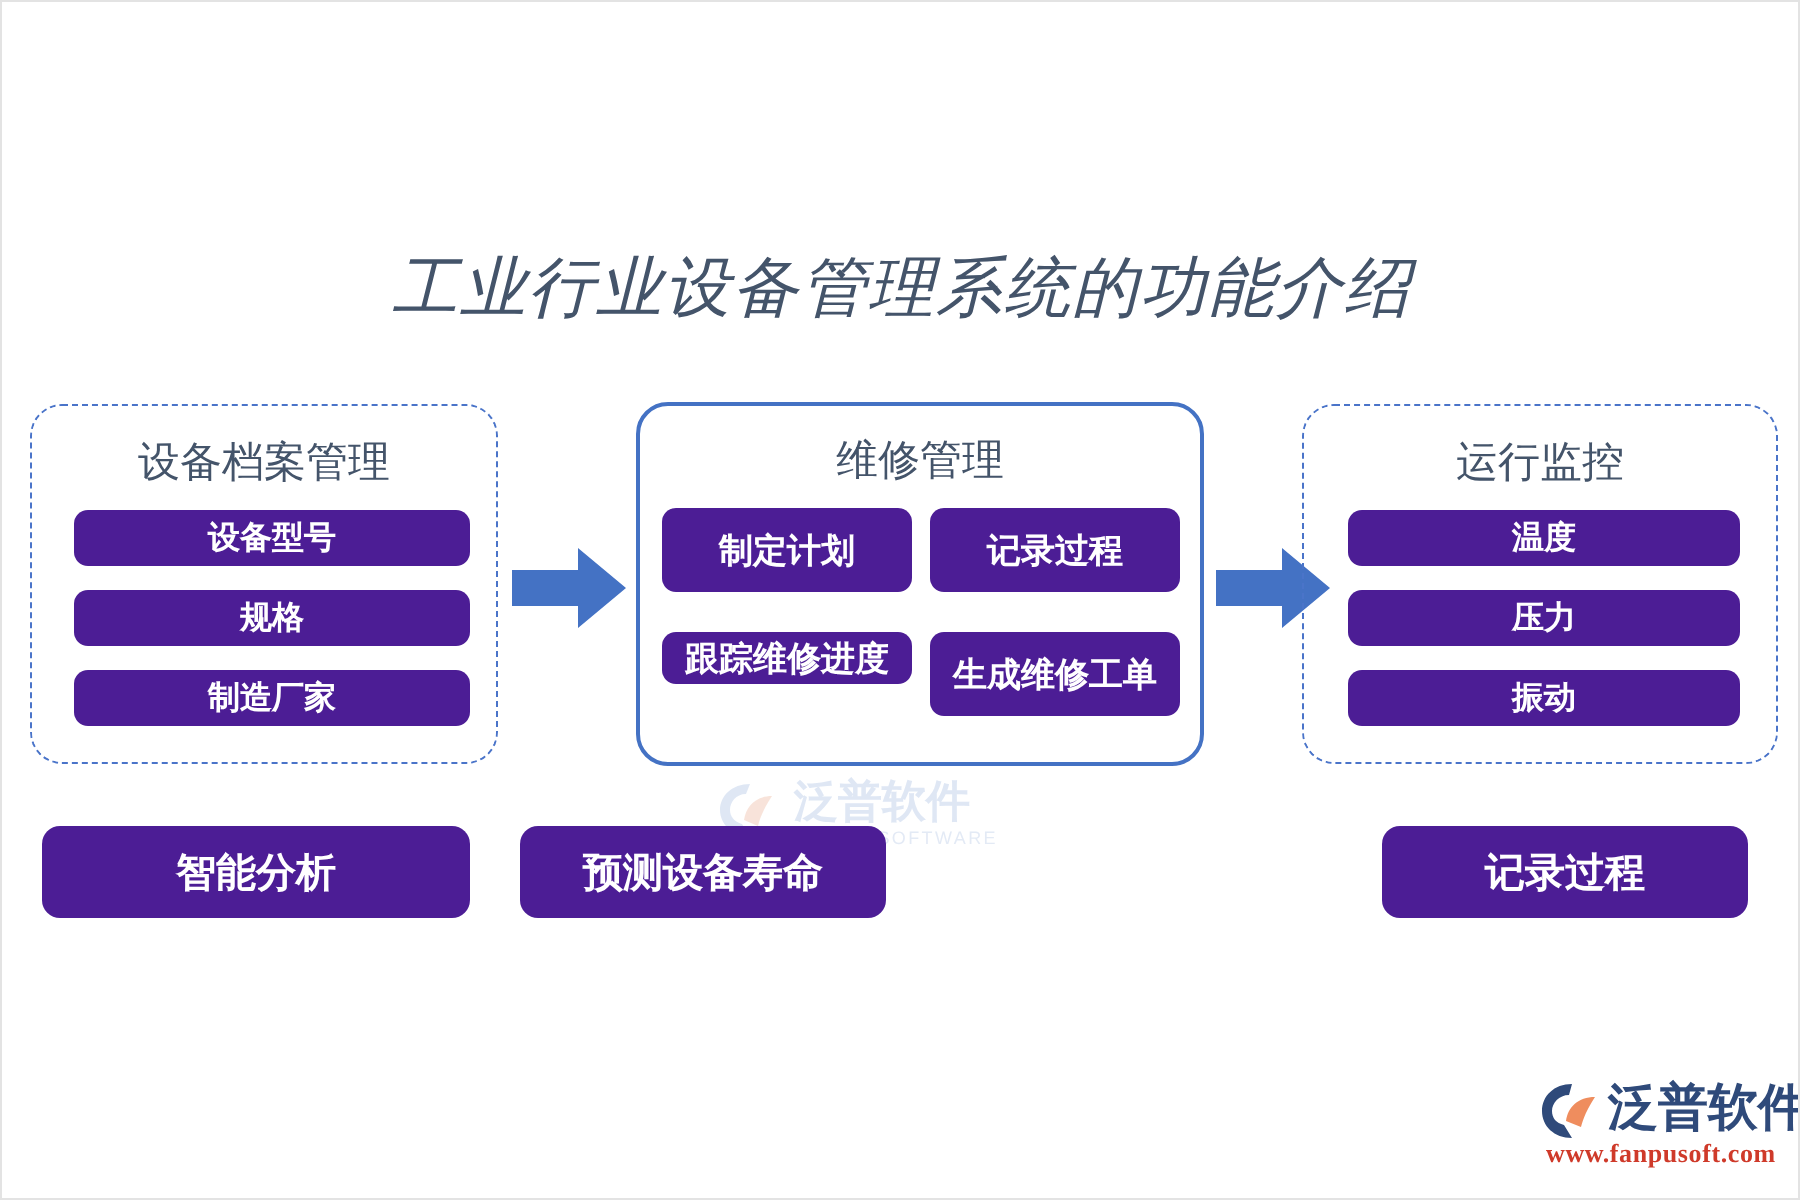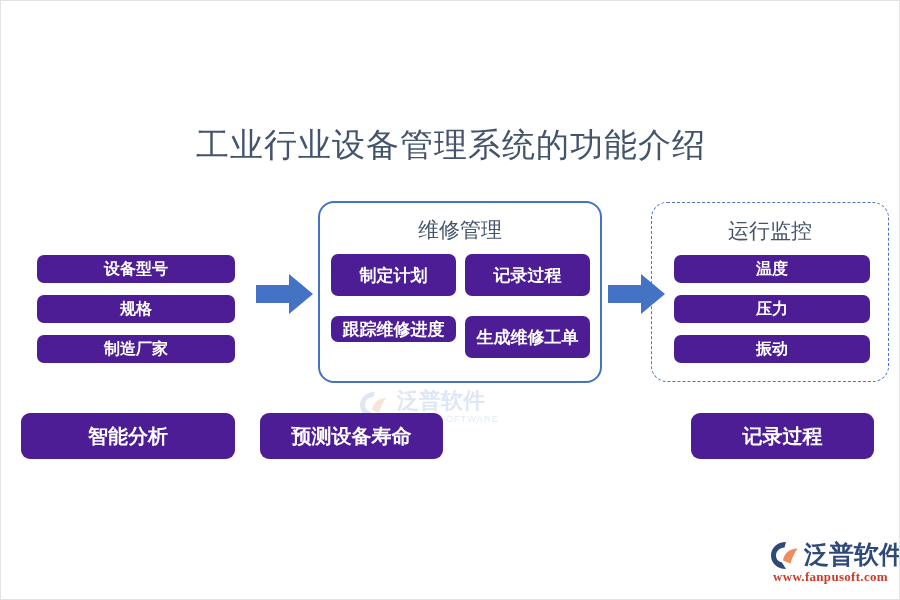--- a/index.html
+++ b/index.html
@@ -29,20 +29,21 @@
     left: 0;
     top: 122px;
     width: 900px;
     text-align: center;
     font-size: 33px;
     line-height: 44px;
     letter-spacing: 1px;
     color: #44546a;
     font-family: "Liberation Serif", "DejaVu Serif", serif;
     white-space: nowrap;
+    font-style: italic;
   }
 
   
   #watermark {
     position: absolute;
     left: 358px;
     top: 388px;
     width: 150px;
     height: 42px;
     opacity: 0.45;
@@ -180,20 +181,23 @@
     <svg class="wm-mark" viewBox="0 0 34 28">
       <path d="M16 1 C7 1 1 7 1 14 C1 21 7 27 16 27 L12 21 C8 20 6 17 6 14 C6 10 9 6 14 6 Z" fill="#b9cbe8"></path>
       <path d="M13 19 C14 12 19 7 27 7 C23 13 21 18 20 22 Z" fill="#f0c3ae"></path>
     </svg>
     <div class="wm-text">泛普软件</div>
     <div class="wm-sub">FANPU SOFTWARE</div>
   </div>
 
   <div id="page-title">工业行业设备管理系统的功能介绍</div>
 
+  <div class="panel dashed" style="left:14px; top:201px; width:234px; height:180px;">
+    <div class="panel-title" style="top:14px;">设备档案管理</div>
+  </div>
   <div class="pill small" style="left:36px; top:254px; width:198px; height:28px;">设备型号</div>
   <div class="pill small" style="left:36px; top:294px; width:198px; height:28px;">规格</div>
   <div class="pill small" style="left:36px; top:334px; width:198px; height:28px;">制造厂家</div>
 
   <svg class="arrow" style="left:255px; top:272px; width:58px; height:42px;" viewBox="0 0 58 42">
     <polygon points="0,12 33,12 33,1 57,21 33,41 33,30 0,30" fill="#4472c4"></polygon>
   </svg>
 
   <div class="panel solid" style="left:317px; top:200px; width:284px; height:182px;">
     <div class="panel-title" style="top:13px;">维修管理</div>

